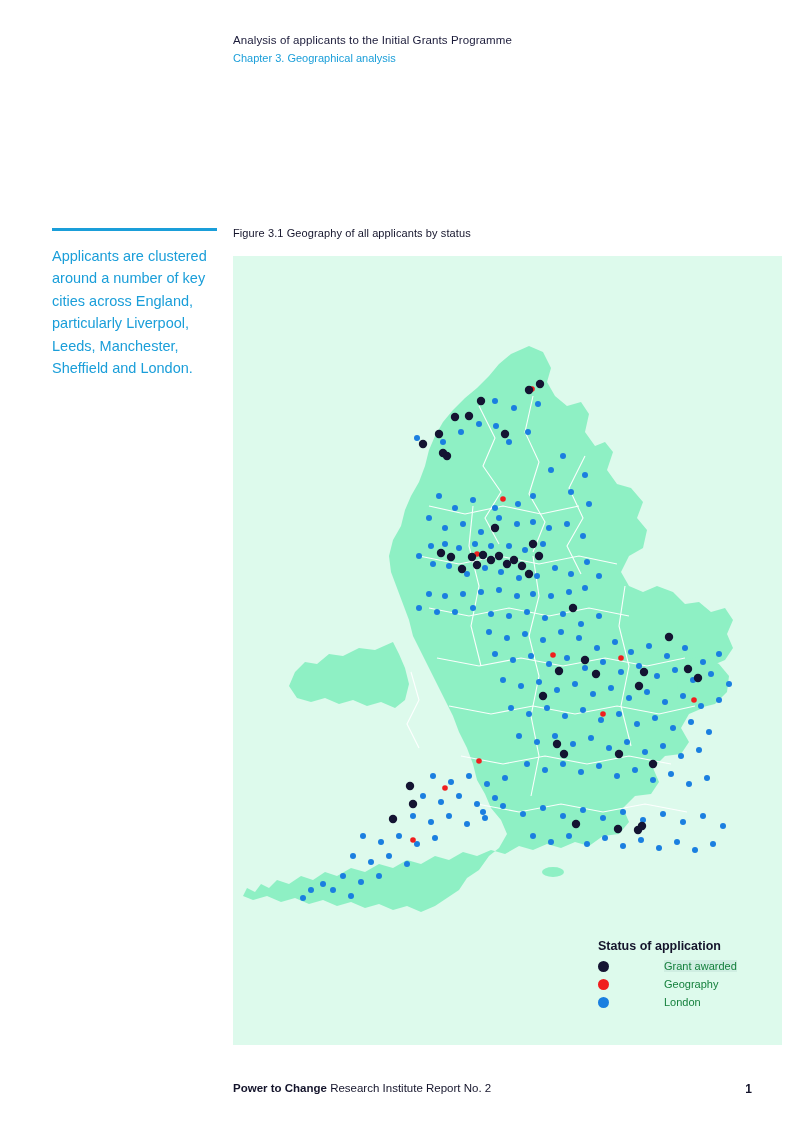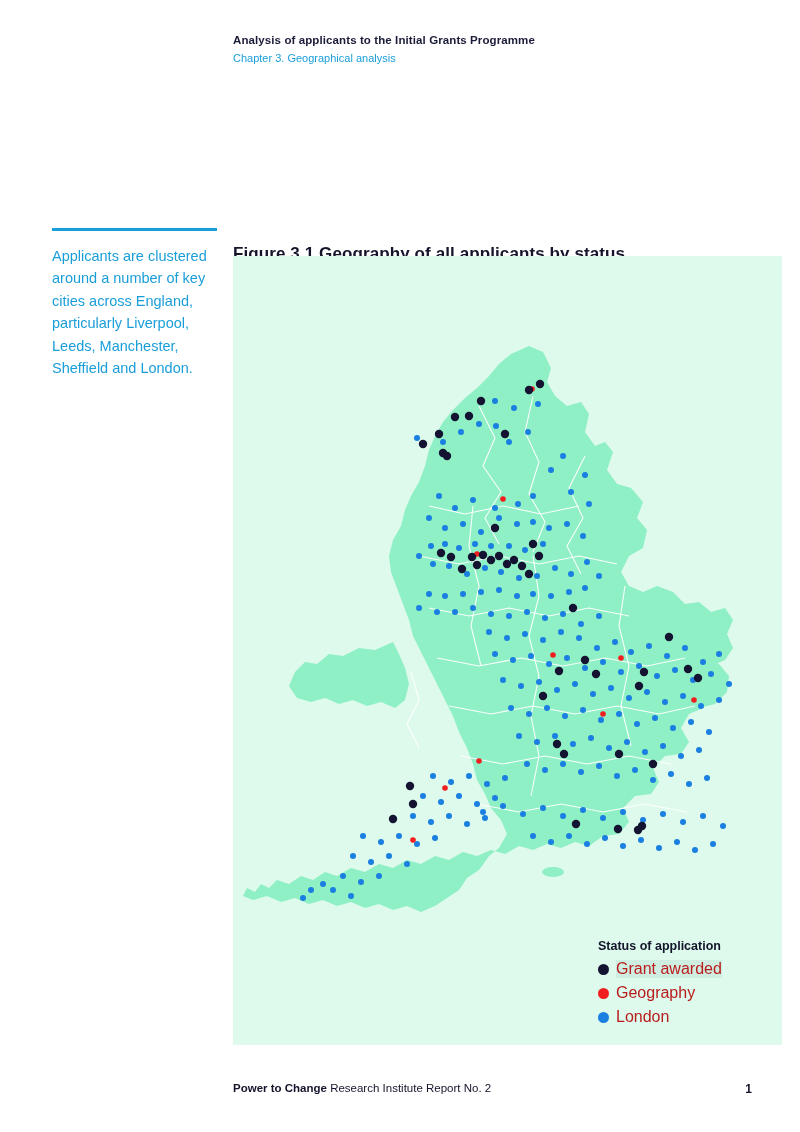--- a/index.html
+++ b/index.html
@@ -17,21 +17,21 @@
 
   
   .page-header {
     position: absolute;
     left: 233px;
     top: 33px;
     width: 520px;
   }
   .header-title {
     font-size: 11.5px;
-    font-weight: bold;
+    font-weight: normal;
     color: #1b1b3a;
     letter-spacing: 0.1px;
     line-height: 1.35;
   }
   .header-subtitle {
     font-size: 11px;
     color: #1a9ed9;
     line-height: 1.35;
     margin-top: 2px;
   }
@@ -52,25 +52,24 @@
   .sidebar-quote {
     font-size: 14.5px;
     line-height: 1.55;
     color: #1a9ed9;
   }
 
   
   .figure-caption {
     position: absolute;
     left: 233px;
-    top: 244px;
-    font-size: 17px;
+    top: 227px;
+    font-size: 11px;
     color: #14142b;
     letter-spacing: 0.1px;
-    font-weight: bold;
   }
   .figure-box {
     position: absolute;
     left: 233px;
     top: 256px;
     width: 549px;
     height: 789px;
     background: #ddfaec;
     overflow: hidden;
   }
@@ -99,22 +98,23 @@
     margin-bottom: 6px;
   }
   .legend-dot {
     width: 11px;
     height: 11px;
     border-radius: 50%;
     margin-right: 7px;
     flex: 0 0 auto;
   }
   .legend-label {
-    font-size: 16px;
-    color: #b91c1c;
+    font-size: 11px;
+    color: #15803d;
+    margin-left: 48px;
   }
   .legend-highlight {
     background: #cfeee2;
   }
 
   
   .page-footer {
     position: absolute;
     left: 233px;
     top: 1082px;

